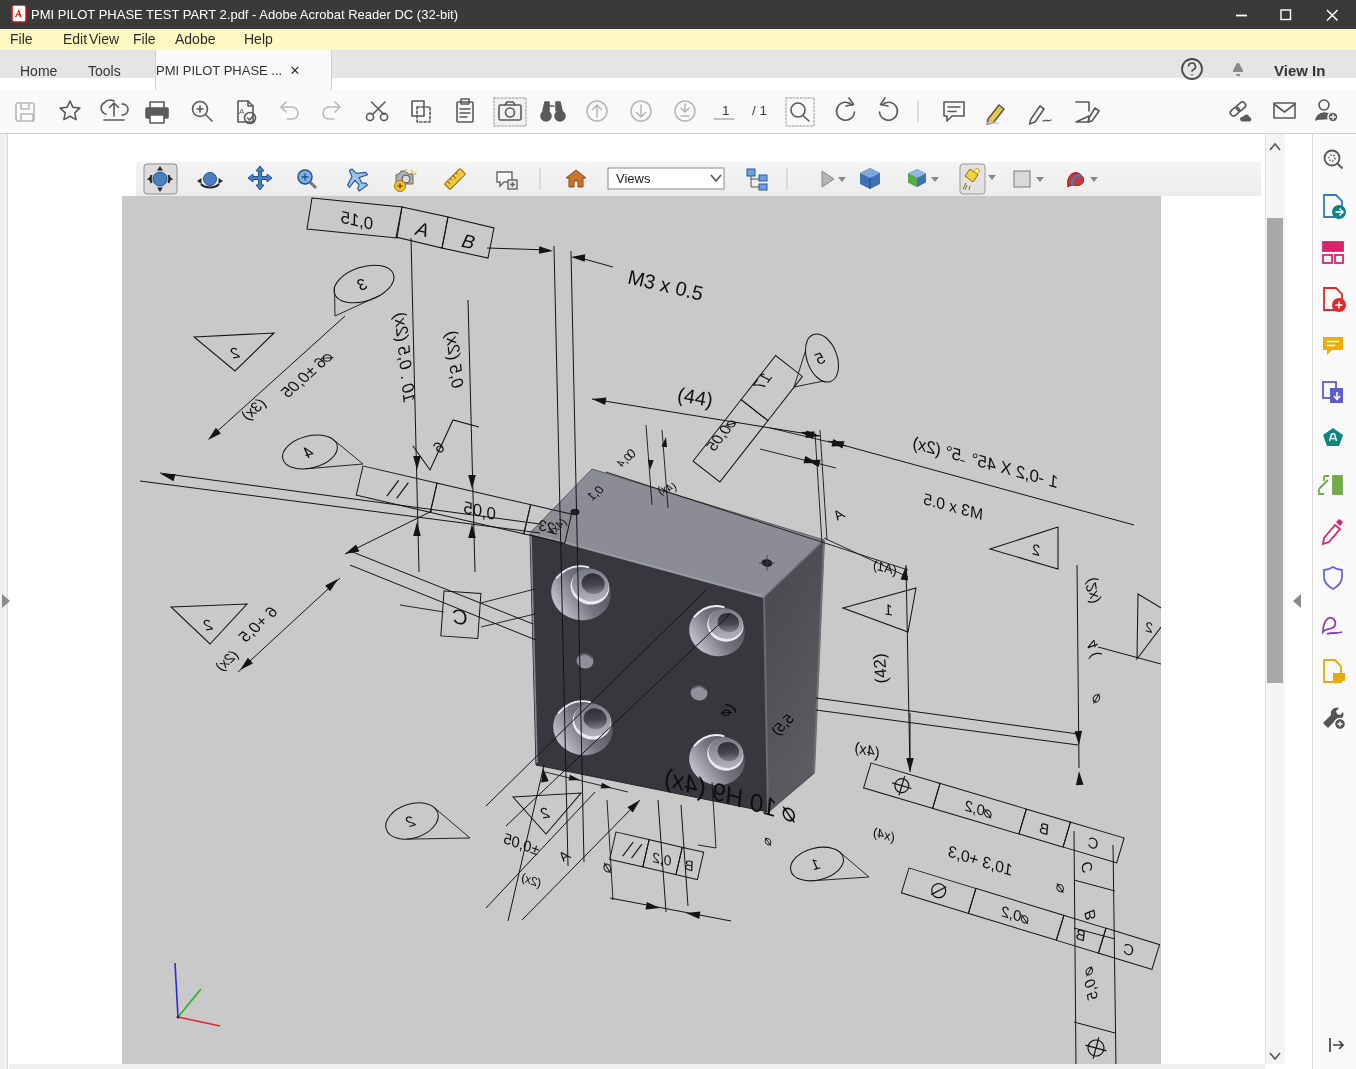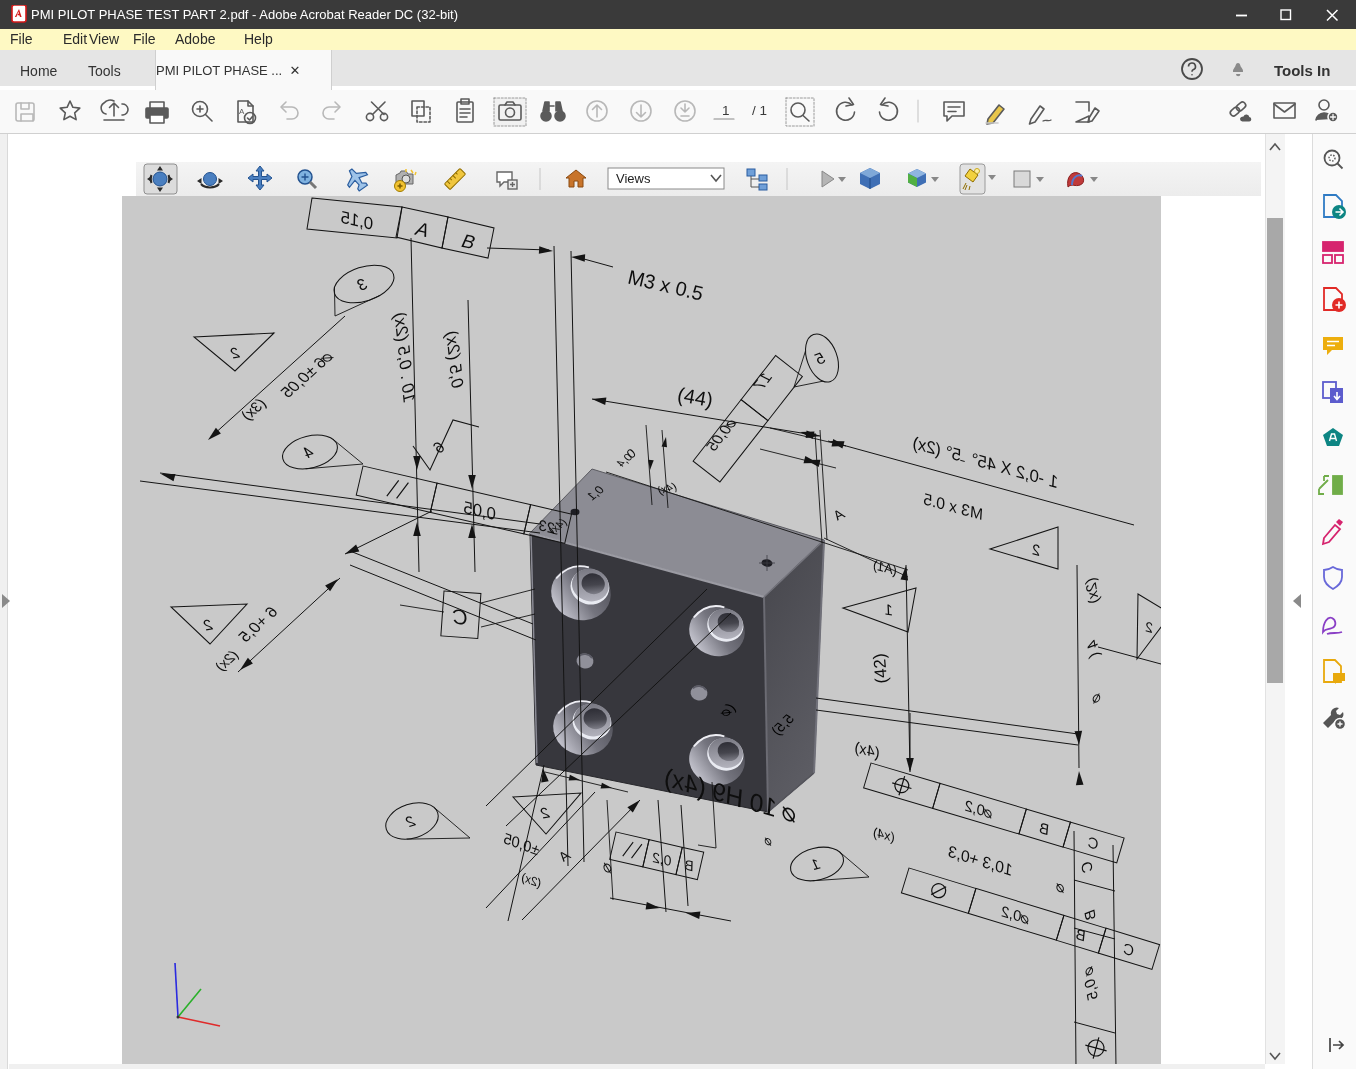--- a/index.html
+++ b/index.html
@@ -2,21 +2,21 @@
 <html><head>
 <meta charset="utf-8">
 <style>
   * { margin:0; padding:0; box-sizing:border-box; }
   html,body { width:1356px; height:1069px; overflow:hidden; font-family:"Liberation Sans", sans-serif; }
   .titlebar { position:absolute; left:0; top:0; width:1356px; height:29px; background:#3a3a3a; color:#ffffff; }
   .title-ico { position:absolute; left:11px; top:5px; width:16px; height:18px; }
   .title-txt { position:absolute; left:31px; top:7px; font-size:13px; color:#ffffff; }
   .menubar { position:absolute; left:0; top:29px; width:1356px; height:21px; background:#fef9c3; }
   .menubar span { position:absolute; top:2px; font-size:14px; color:#2b2b2b; }
-  .tabbar { position:absolute; left:0; top:50px; width:1356px; height:36px; background:#e5e5e5; }
+  .tabbar { position:absolute; left:0; top:50px; width:1356px; height:28px; background:#e5e5e5; }
   .tab { position:absolute; top:0; height:37px; font-size:14px; color:#333; text-align:center; }
   .doctab { position:absolute; left:155px; top:0; width:177px; height:40px; background:#f9f9f9; border-left:1px solid #cfcfcf; border-right:1px solid #cfcfcf; }
   .toolbar { position:absolute; left:0; top:90px; width:1356px; height:44px; background:#f9f9f9; border-bottom:1px solid #d0d0d0; }
   .content { position:absolute; left:0; top:134px; width:1356px; height:935px; background:#ffffff; }
   .leftrail { position:absolute; left:0; top:134px; width:8px; height:935px; background:#f0f0f0; border-right:1px solid #d9d9d9; }
   .vtoolbar3d { position:absolute; left:136px; top:162px; width:1125px; height:34px; background:linear-gradient(#f4f4f4,#ececec); }
   .cadview { position:absolute; left:122px; top:196px; width:1039px; height:868px; background:#c9c9c9; }
   .vscroll { position:absolute; left:1265px; top:134px; width:20px; height:930px; background:#f4f4f4; border-left:1px solid #e2e2e2; }
   .vthumb { position:absolute; left:1267px; top:218px; width:16px; height:465px; background:#a8a8a8; }
   .sidebar { position:absolute; left:1312px; top:134px; width:44px; height:935px; background:#fafafa; border-left:1px solid #dcdcdc; }
@@ -51,21 +51,21 @@
   <div class="doctab">
       <div style="margin-top:13px; font-size:13px; color:#333;">PMI PILOT PHASE ... &nbsp;✕</div>
     </div>
   <svg style="position:absolute; left:1178px; top:6px;" width="70" height="30" fill="none" stroke="#4a4a4a" stroke-width="1.8">
     <circle cx="14" cy="13" r="10"></circle>
       <path d="M10.5 10.5 a3.5 3.5 0 1 1 4.6 3.3 c-1 .4-1.1 1-1.1 2" stroke-width="1.6"></path>
       <circle cx="14" cy="18.8" r="0.8" fill="#4a4a4a" stroke="none"></circle>
     <path d="M55 16 a6.5 6.5 0 0 1 1.5 -4.5 c1.5-1.5 1-4.5 3.5-4.5 s2 3 3.5 4.5 a6.5 6.5 0 0 1 1.5 4.5 z" fill="#8a8a8a" stroke="none"></path>
       <path d="M58 18 a2.2 2.2 0 0 0 4.4 0" fill="#8a8a8a" stroke="none"></path>
   </svg>
-  <div style="position:absolute; left:1274px; top:12px; font-size:15px; font-weight:bold; color:#333;">Tools In</div>
+  <div style="position:absolute; left:1274px; top:12px; font-size:15px; font-weight:bold; color:#333;">View In</div>
 </div>
 <div class="toolbar" id="maintoolbar">
 <svg width="1356" height="43" viewBox="0 0 1356 43" fill="none" stroke="#5a5a5a" stroke-width="1.6" stroke-linecap="round" stroke-linejoin="round">
 
   <g stroke="#b8b8b8">
         <path d="M18 13 h14 a2 2 0 0 1 2 2 v14 a2 2 0 0 1 -2 2 h-14 a2 2 0 0 1 -2 -2 v-14 a2 2 0 0 1 2 -2 z"></path>
         <path d="M21 13 v6 h8 v-6"></path>
         <path d="M21 31 v-7 h12 v7"></path>
       </g>
 

